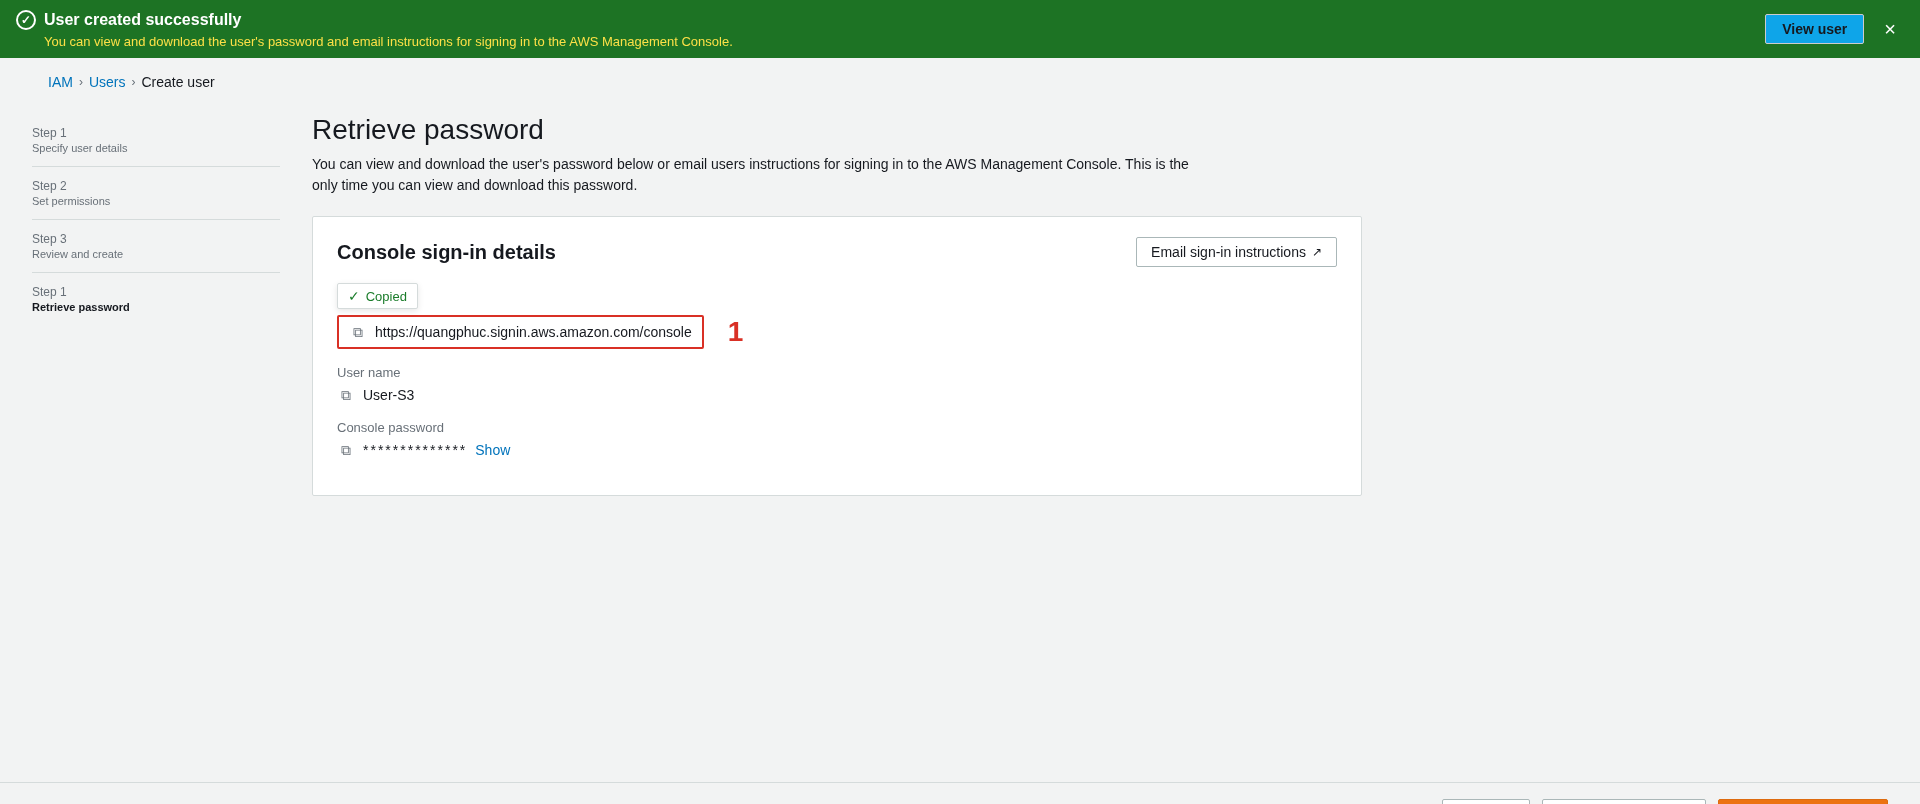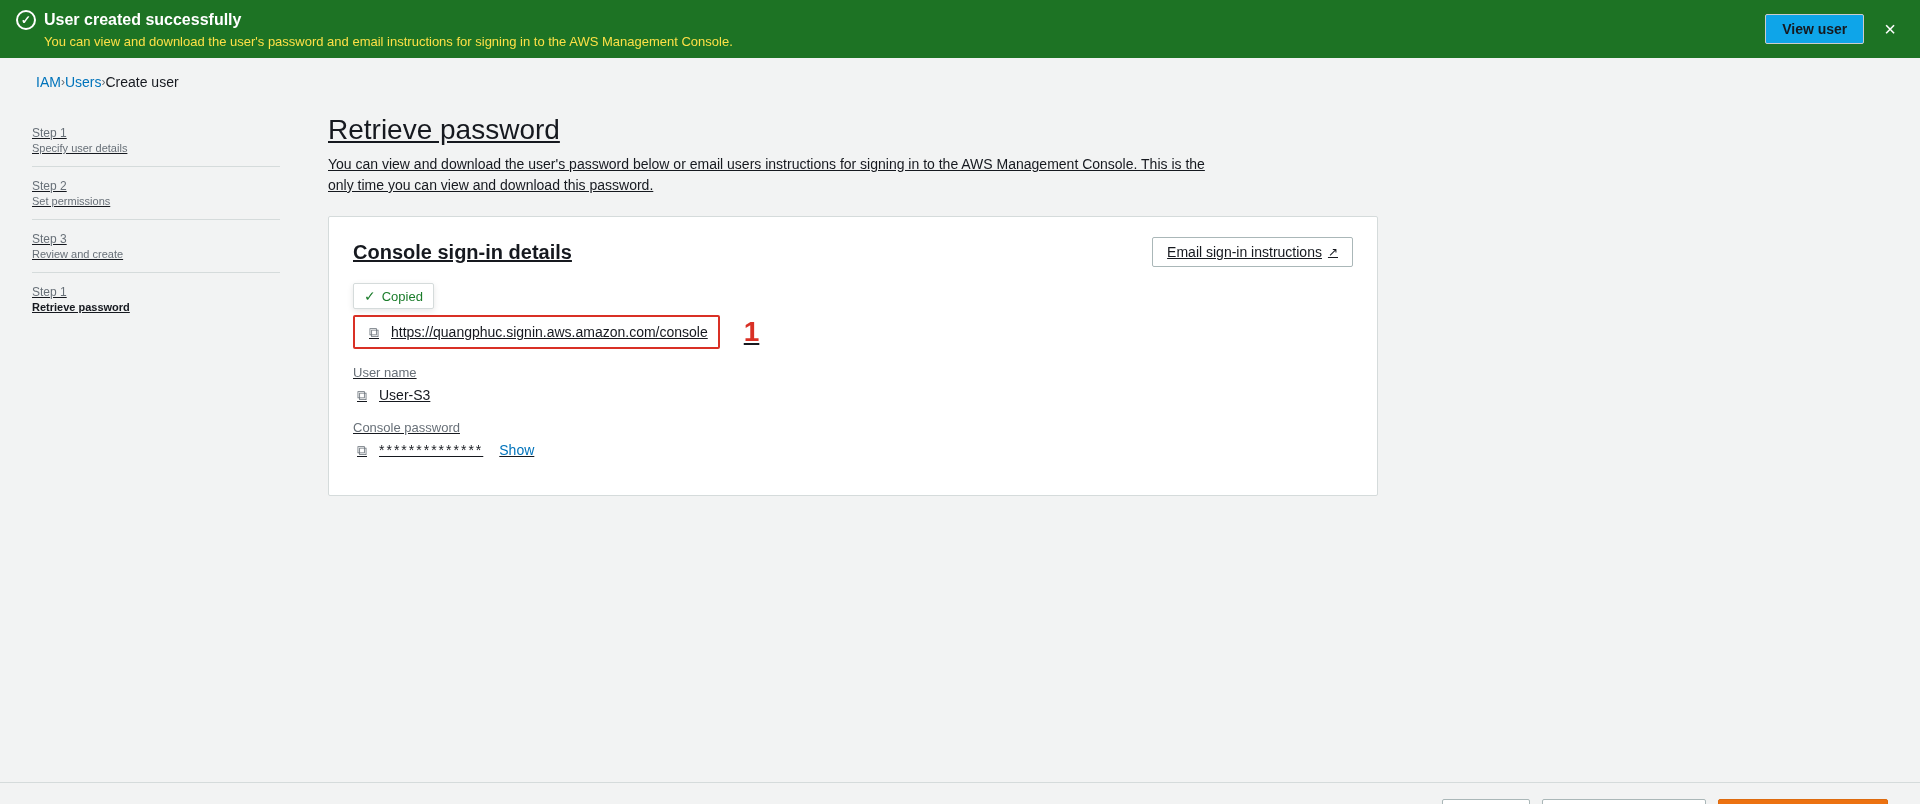--- a/index.html
+++ b/index.html
@@ -75,45 +75,45 @@
 
     
     .page-container {
       display: flex;
       flex-direction: column;
       background: #f2f3f3;
     }
 
     
     .breadcrumb {
-      padding: 16px 32px 8px 36px;
-      display: flex;
-      align-items: center;
+      padding: 16px 32px 8px 48px;
+      display: flex;
+      align-items: center;
+      gap: 6px;
       font-size: 14px;
       background: #f2f3f3;
     }
     .breadcrumb a {
       color: #0073bb;
       text-decoration: none;
     }
     .breadcrumb .separator {
       color: #687078;
       font-size: 12px;
     }
     .breadcrumb .current {
       color: #16191f;
     }
 
     
     .main-layout {
       display: flex;
-      gap: 16px;
+      gap: 0;
       padding: 0 32px 0 32px;
       min-height: calc(100vh - 120px);
-      text-decoration: underline;
     }
 
     
     .steps-sidebar {
       width: 280px;
       flex-shrink: 0;
       padding-top: 16px;
       padding-right: 32px;
     }
     .step-item {
@@ -258,21 +258,20 @@
     
     .password-value {
       font-size: 14px;
       letter-spacing: 2px;
     }
     .show-link {
       color: #0073bb;
       cursor: pointer;
       font-size: 14px;
       text-decoration: none;
-      margin-left: 8px;
     }
 
     
     .footer-actions {
       display: flex;
       align-items: center;
       justify-content: flex-end;
       gap: 12px;
       padding: 16px 32px;
       background: #f2f3f3;

